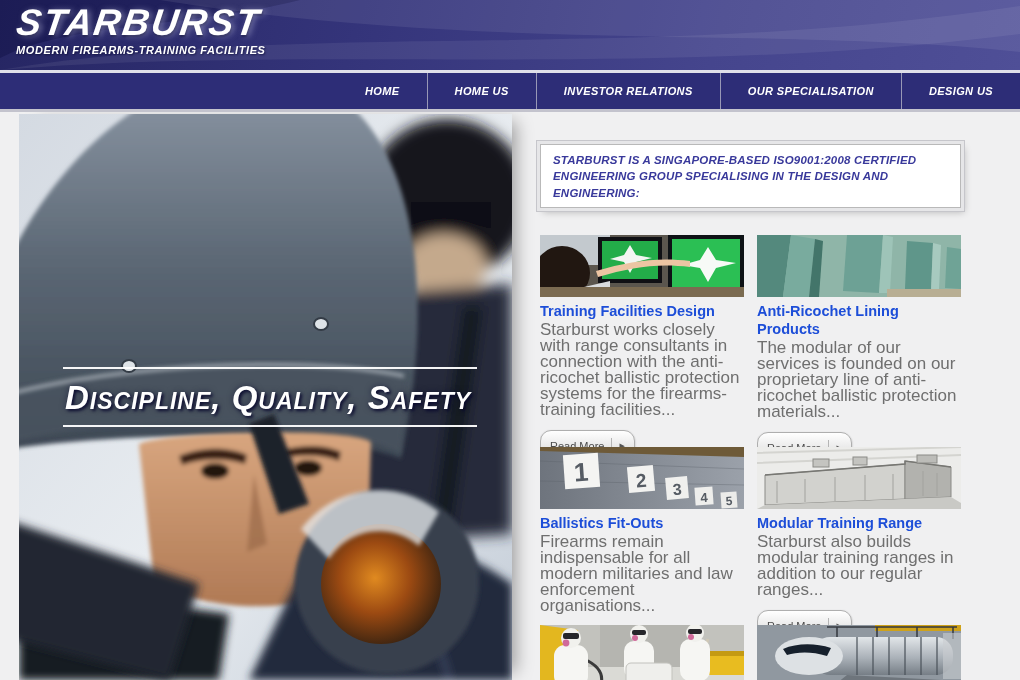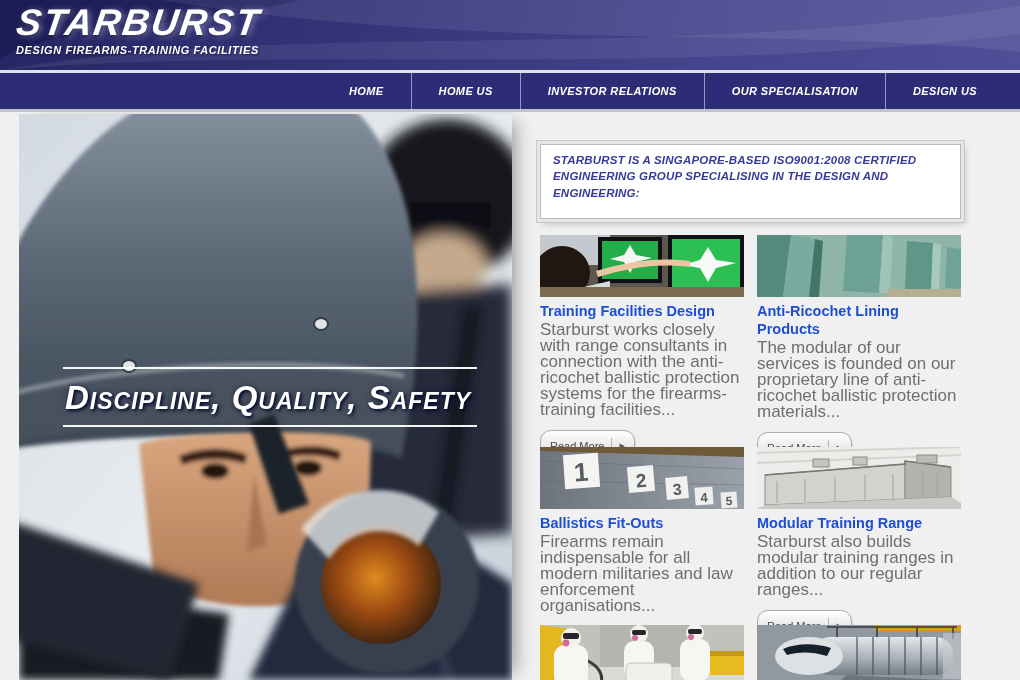--- a/index.html
+++ b/index.html
@@ -15,21 +15,21 @@
   .logo-block { position:absolute; left:14px; top:4px; color:#fff; z-index:2; }
   .logo-text { font-size:37px; font-weight:bold; font-style:italic; letter-spacing:2px;
     transform:skewX(-8deg); transform-origin:left bottom; line-height:1.05;
     text-shadow:3px 1px 6px rgba(190,190,225,.55), 1px 2px 2px rgba(5,5,40,.6); }
   .logo-tagline { font-size:11px; font-weight:bold; font-style:italic; letter-spacing:.6px;
     margin:1px 0 0 2px; text-shadow:1px 1px 2px rgba(5,5,40,.6); }
   .header-rule { height:3px; background:#e0e0ea; }
 
   
   .nav { height:36px; background:#2d2d77; display:flex; justify-content:flex-end;
-    align-items:stretch; padding-right:16px; }
+    align-items:stretch; padding-right:0; }
   .nav-item { display:flex; align-items:center; padding:0 27px; color:#fff;
     font-size:11px; font-weight:bold; font-style:italic; letter-spacing:.4px;
     cursor:pointer; white-space:nowrap; position:relative; }
   .nav-item + .nav-item { border-left:1px solid #9898b6; }
   .nav-rule { height:3px; background:#c3c3cd; }
 
   
   .content { position:relative; height:568px; background:#f0f0f1; overflow:hidden; }
 
   
@@ -38,21 +38,21 @@
   .hero svg { display:block; width:493px; height:566px; }
   .hero-slogan { position:absolute; left:44px; top:253px; width:414px; z-index:3; }
   .slogan-line { border-top:2px solid rgba(255,255,255,.95); }
   .slogan-text { font-size:33px; font-weight:bold; font-style:italic;
     font-variant:small-caps; color:#fff; letter-spacing:1px; margin:10px 0 8px 2px;
     text-shadow:2px 2px 3px rgba(8,8,45,.85), 0 0 6px rgba(8,8,45,.5); white-space:nowrap; }
 
   
   .right-col { position:absolute; left:540px; top:30px; width:421px; }
   .intro-box { position:absolute; left:0; top:2px; width:421px; background:#fff;
-    border:1px solid #b9b9b9; padding:7px 12px 17px;
+    border:1px solid #b9b9b9; padding:7px 12px 6px;
     box-shadow:0 0 0 3px #e6e6e8, 0 0 0 4px #c6c6cb, 3px 4px 7px rgba(0,0,0,.25); }
   .intro-text { font-size:11.5px; font-weight:bold; font-style:italic; color:#39399b;
     line-height:1.42; letter-spacing:.2px; }
 
   .cards { position:absolute; left:0; top:93px; width:421px; display:grid;
     grid-template-columns:204px 204px; column-gap:13px;
     grid-template-rows:212px 178px 120px; }
   .card { overflow:hidden; }
   .card-photo { width:204px; height:62px; overflow:hidden; background:#888;
     cursor:pointer; }
@@ -74,21 +74,21 @@
 <div class="page">
 
   <div class="header">
     <svg class="swoosh" viewBox="0 0 1020 70" preserveAspectRatio="none">
       <path d="M0,0 L300,0 C190,28 70,22 0,58 Z" fill="rgba(5,5,50,0.28)"></path>
       <path d="M160,0 C480,52 780,26 1020,52 L1020,0 Z" fill="rgba(255,255,255,0.08)"></path>
       <path d="M0,70 C320,18 640,64 1020,6 L1020,34 C660,80 300,44 0,70 Z" fill="rgba(255,255,255,0.07)"></path>
     </svg>
     <div class="logo-block">
       <div class="logo-text">STARBURST</div>
-      <div class="logo-tagline">DESIGN FIREARMS-TRAINING FACILITIES</div>
+      <div class="logo-tagline">MODERN FIREARMS-TRAINING FACILITIES</div>
     </div>
   </div>
   <div class="header-rule"></div>
 
   <nav class="nav">
     <div class="nav-item">HOME</div>
     <div class="nav-item">HOME US</div>
     <div class="nav-item">INVESTOR RELATIONS</div>
     <div class="nav-item">OUR SPECIALISATION</div>
     <div class="nav-item">DESIGN US</div>

